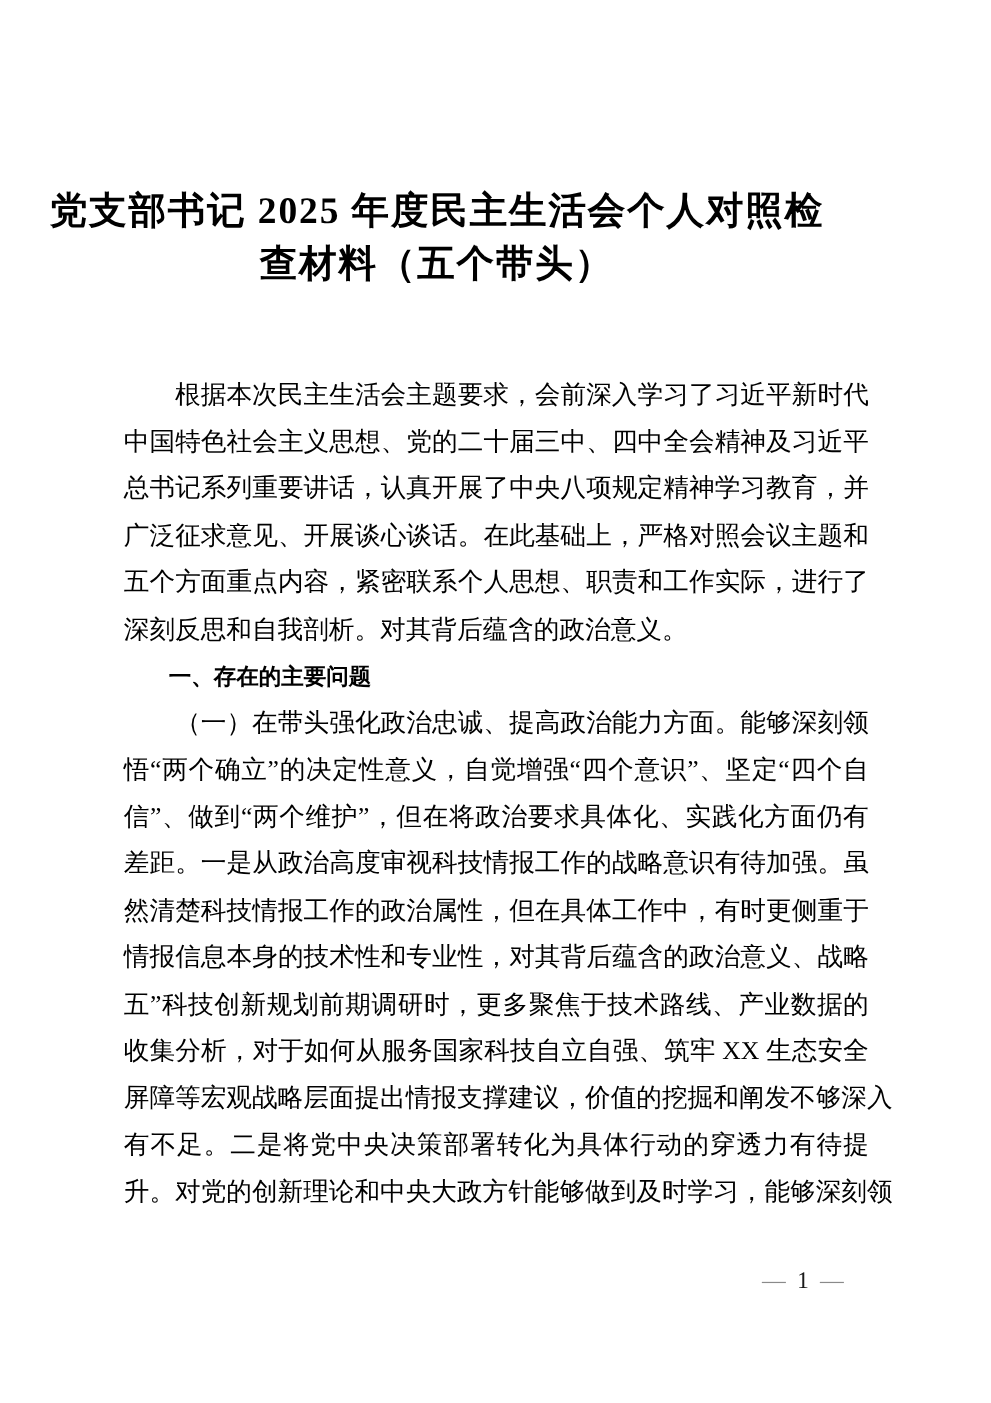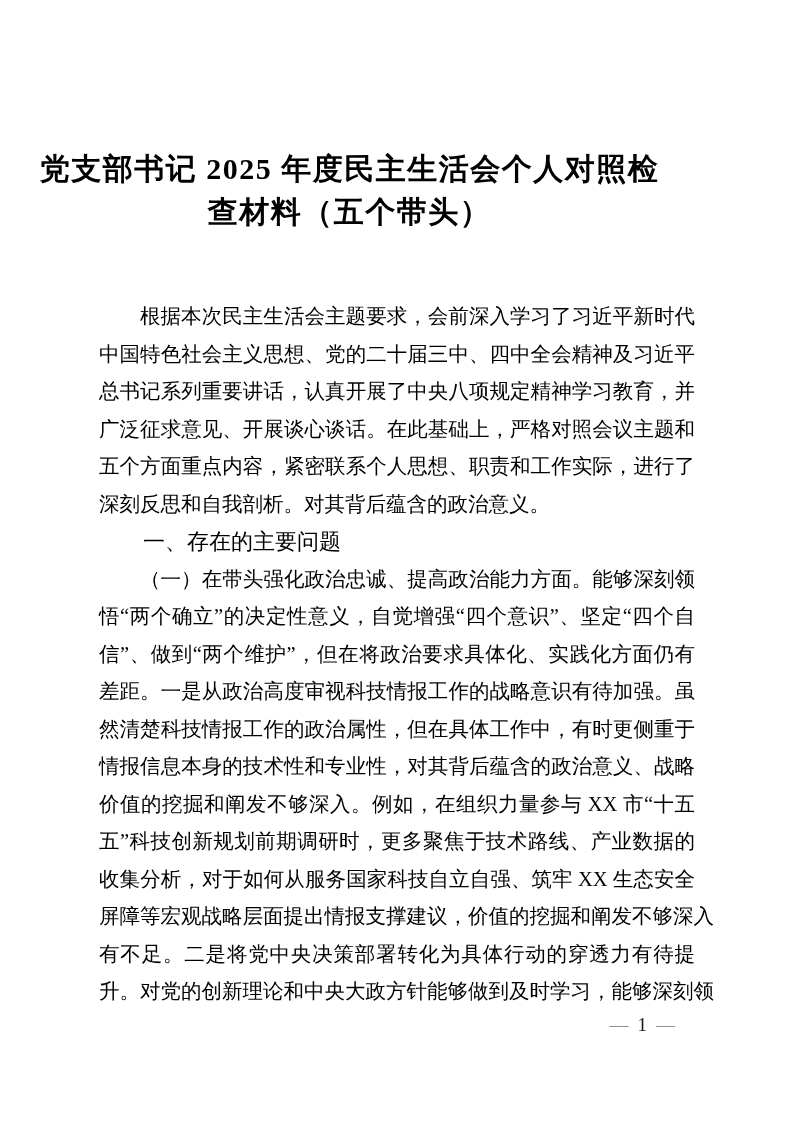--- a/index.html
+++ b/index.html
@@ -49,22 +49,22 @@
   .line.last-line {
     text-align: left;
     text-align-last: left;
   }
   .line.indent { text-indent: 2em; }
   .heading-line {
     height: 37.5px;
     line-height: 37.5px;
     white-space: nowrap;
     text-indent: 2em;
-    font-weight: normal;
-    font-size: 22px;
+    font-weight: bold;
+    font-size: 18px;
     font-family: "Liberation Sans", "DejaVu Sans", sans-serif;
   }
   .lead-bold { font-weight: normal; }
   
   .footer-pagenum {
     position: absolute;
     top: 1012px;
     right: 118px;
     font-size: 19px;
     line-height: 26px;
@@ -98,21 +98,20 @@
     <div class="heading-line">一、存在的主要问题</div>
 
     <div class="line indent">
       <span class="lead-bold">（一）在带头强化政治忠诚、提高政治能力方面。</span><span>能够深刻领</span>
     </div>
     <div class="line">悟“两个确立”的决定性意义，自觉增强“四个意识”、坚定“四个自</div>
     <div class="line">信”、做到“两个维护”，但在将政治要求具体化、实践化方面仍有</div>
     <div class="line">差距。一是从政治高度审视科技情报工作的战略意识有待加强。虽</div>
     <div class="line">然清楚科技情报工作的政治属性，但在具体工作中，有时更侧重于</div>
     <div class="line">情报信息本身的技术性和专业性，对其背后蕴含的政治意义、战略</div>
-    <div class="line">价值的挖掘和阐发不够深入。例如，在组织力量参与 XX 市“十五</div>
     <div class="line">五”科技创新规划前期调研时，更多聚焦于技术路线、产业数据的</div>
     <div class="line">收集分析，对于如何从服务国家科技自立自强、筑牢 XX 生态安全</div>
     <div class="line">屏障等宏观战略层面提出情报支撑建议，价值的挖掘和阐发不够深入</div>
     <div class="line">有不足。二是将党中央决策部署转化为具体行动的穿透力有待提</div>
     <div class="line">升。对党的创新理论和中央大政方针能够做到及时学习，能够深刻领</div>
 
   </div>
 
   <div class="footer-pagenum">
     <span class="dash">—</span><span class="num">1</span><span class="dash">—</span>

